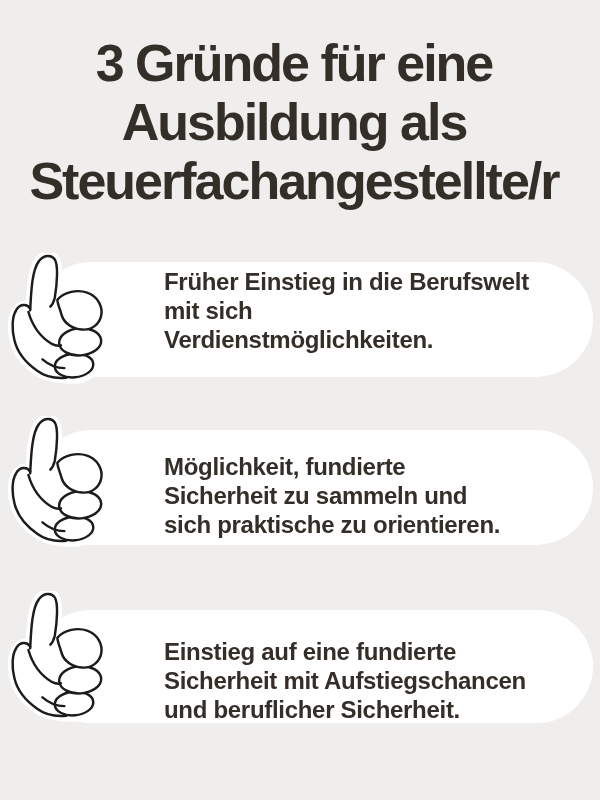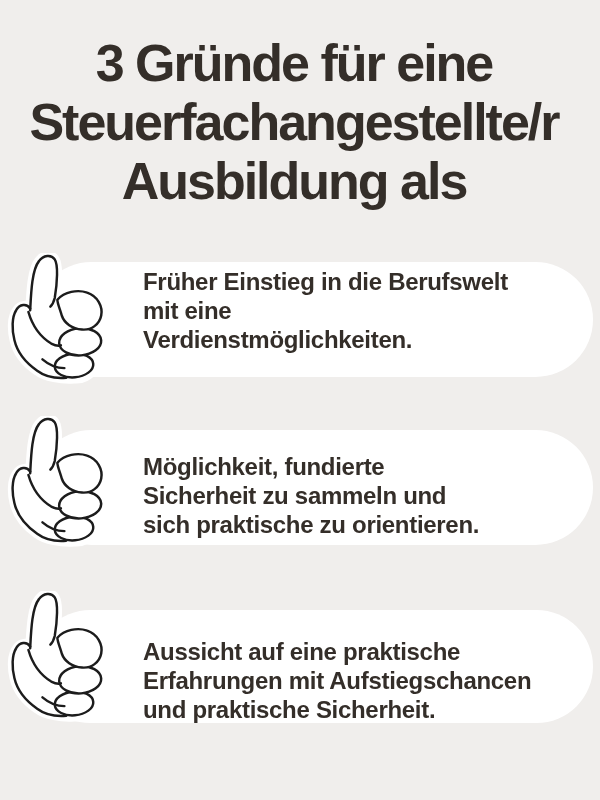--- a/index.html
+++ b/index.html
@@ -23,57 +23,57 @@
   
   .item{position:absolute;left:0;right:0;height:152px;}
   .pill{
     position:absolute;left:34px;right:7px;
     background:var(--color-pill,#ffffff);
     border-radius:60px;
   }
   .thumb{position:absolute;left:3px;top:0;width:114px;height:132px;}
   .thumb svg{display:block;width:114px;height:132px;}
   .text{
-    position:absolute;left:143px;right:30px;
+    position:absolute;left:164px;right:30px;
     color:var(--color-text,#342e29);
     font-weight:700;font-size:24px;line-height:29px;
     letter-spacing:-0.3px;
   }
   .text-line{white-space:nowrap;}
 </style>
 </head>
 <body>
 
 <div class="poster">
 
   <header class="title">
     <div class="title-line">3 Gründe für eine</div>
+    <div class="title-line">Ausbildung als</div>
     <div class="title-line">Steuerfachangestellte/r</div>
-    <div class="title-line">Ausbildung als</div>
   </header>
 
   <section class="item" style="top:253px">
     <div class="pill" style="top:9px;height:115px"></div>
     <div class="thumb">
       <svg viewBox="0 0 130 148" aria-hidden="true">
         <path fill="#fff" stroke="#fff" stroke-width="11" stroke-linejoin="round" d="M31,62 C32,44 33,18 41,8 C46,1 55,0 59,6 C63,12 62,32 59,50 L59,52 C70,42 86,39 98,44 C109,49 115,60 113,70 C112,78 107,84 102,86 C108,90 111,96 110,102 C109,109 104,114 98,115 C102,119 104,125 102,131 C99,139 90,143 81,142 C67,143 48,140 39,133 C26,124 16,111 13,98 C10,86 10,72 16,64 C20,58 28,57 31,62 Z"></path>
         <g stroke="#1c1c1c" stroke-width="2.8" stroke-linecap="round" stroke-linejoin="round">
           <ellipse fill="#fff" cx="81" cy="127" rx="22" ry="13.5" transform="rotate(-5 81 127)"></ellipse>
           <ellipse fill="#fff" cx="88" cy="100" rx="24" ry="15.5" transform="rotate(-4 88 100)"></ellipse>
           <path fill="#fff" d="M62,52 C70,43 85,40 96,44 C108,48 114,60 112,70 C110,80 101,87 90,86 C79,85 70,79 67,70 C65,63 62,56 62,52 Z"></path>
           <path fill="none" d="M31,62 C27,56 19,57 15,64 C10,72 10,86 13,98 C16,111 26,124 39,133 C47,139 60,142 72,141"></path>
           <path fill="none" d="M31,64 C32,44 33,18 41,8 C46,1 55,0 59,6 C63,12 62,32 59,50 C58,54 56,58 54,60"></path>
           <path fill="none" d="M29,66 C33,80 42,94 55,102 C59,104 63,105 66,104"></path>
           <path fill="none" d="M45,120 C52,126 62,130 70,130"></path>
         </g>
       </svg>
     </div>
     <div class="text" style="top:14px">
       <div class="text-line">Früher Einstieg in die Berufswelt</div>
-      <div class="text-line">mit eine</div>
+      <div class="text-line">mit sich</div>
       <div class="text-line">Verdienstmöglichkeiten.</div>
     </div>
   </section>
 
   <section class="item" style="top:416px">
     <div class="pill" style="top:14px;height:115px"></div>
     <div class="thumb">
       <svg viewBox="0 0 130 148" aria-hidden="true">
         <path fill="#fff" stroke="#fff" stroke-width="11" stroke-linejoin="round" d="M31,62 C32,44 33,18 41,8 C46,1 55,0 59,6 C63,12 62,32 59,50 L59,52 C70,42 86,39 98,44 C109,49 115,60 113,70 C112,78 107,84 102,86 C108,90 111,96 110,102 C109,109 104,114 98,115 C102,119 104,125 102,131 C99,139 90,143 81,142 C67,143 48,140 39,133 C26,124 16,111 13,98 C10,86 10,72 16,64 C20,58 28,57 31,62 Z"></path>
         <g stroke="#1c1c1c" stroke-width="2.8" stroke-linecap="round" stroke-linejoin="round">
@@ -104,19 +104,19 @@
           <ellipse fill="#fff" cx="88" cy="100" rx="24" ry="15.5" transform="rotate(-4 88 100)"></ellipse>
           <path fill="#fff" d="M62,52 C70,43 85,40 96,44 C108,48 114,60 112,70 C110,80 101,87 90,86 C79,85 70,79 67,70 C65,63 62,56 62,52 Z"></path>
           <path fill="none" d="M31,62 C27,56 19,57 15,64 C10,72 10,86 13,98 C16,111 26,124 39,133 C47,139 60,142 72,141"></path>
           <path fill="none" d="M31,64 C32,44 33,18 41,8 C46,1 55,0 59,6 C63,12 62,32 59,50 C58,54 56,58 54,60"></path>
           <path fill="none" d="M29,66 C33,80 42,94 55,102 C59,104 63,105 66,104"></path>
           <path fill="none" d="M45,120 C52,126 62,130 70,130"></path>
         </g>
       </svg>
     </div>
     <div class="text" style="top:46px">
-      <div class="text-line">Aussicht auf eine praktische</div>
-      <div class="text-line">Erfahrungen mit Aufstiegschancen</div>
-      <div class="text-line">und praktische Sicherheit.</div>
+      <div class="text-line">Einstieg auf eine fundierte</div>
+      <div class="text-line">Sicherheit mit Aufstiegschancen</div>
+      <div class="text-line">und beruflicher Sicherheit.</div>
     </div>
   </section>
 
 </div>
 
 </body></html>

